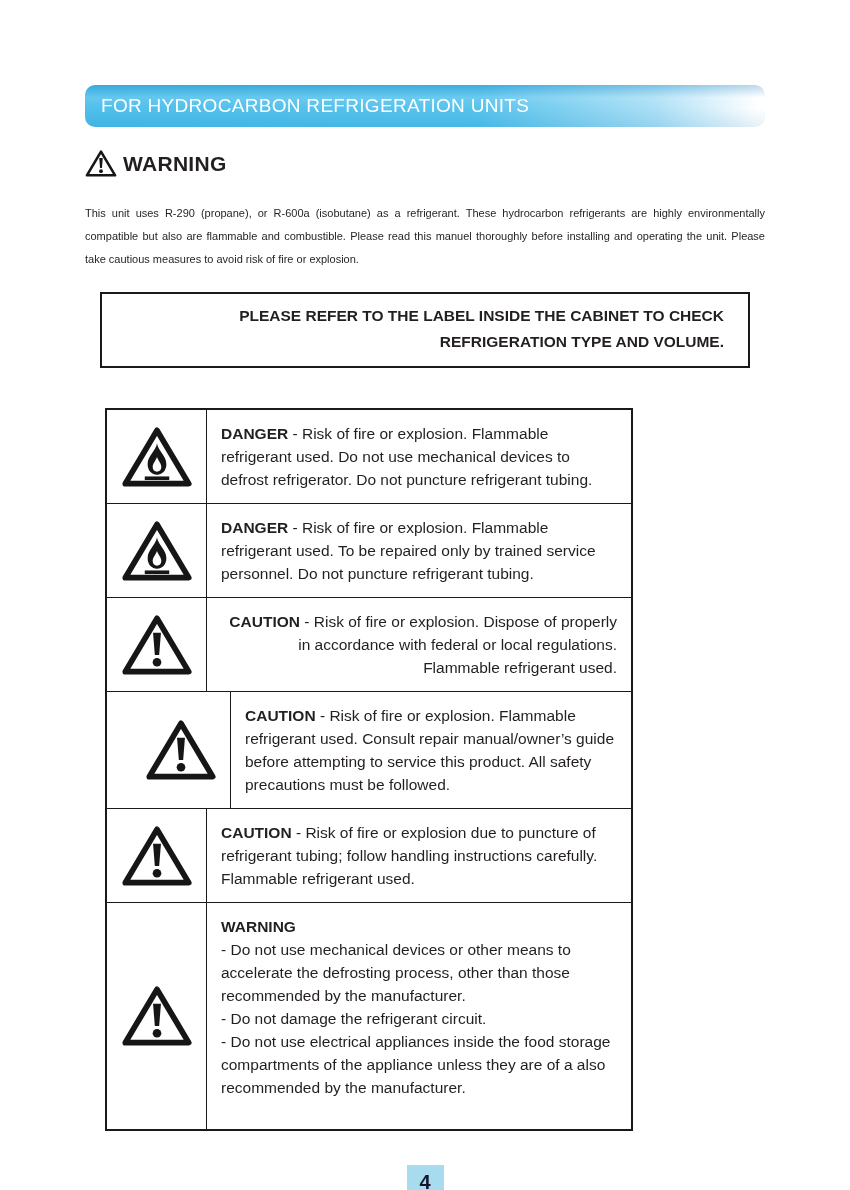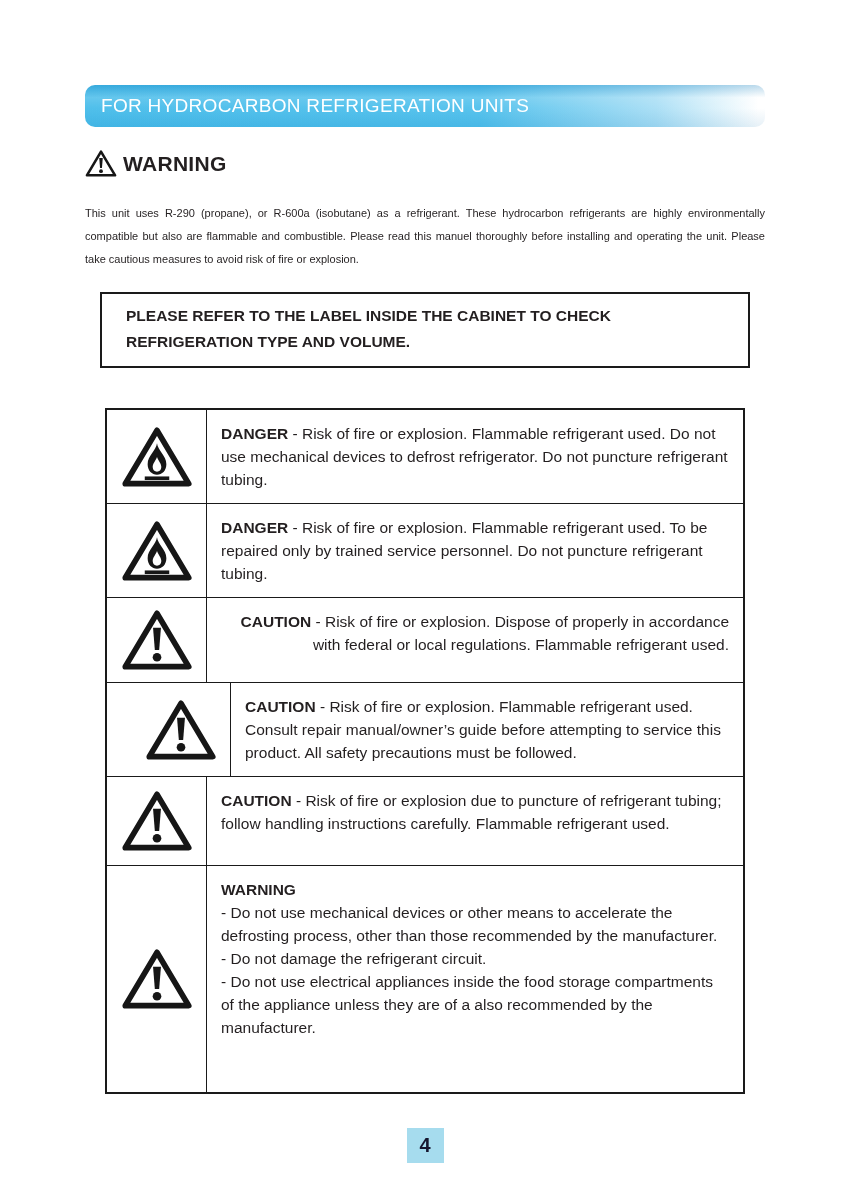--- a/index.html
+++ b/index.html
@@ -51,34 +51,34 @@
     font-size: 11px;
     line-height: 23px;
     text-align: justify;
   }
 
   
   .refer-box {
     margin: 21px 15px 0 15px;
     border: 2px solid #1a1a1a;
     padding: 9px 24px 11px 24px;
-    text-align: left;
+    text-align: right;
   }
   .refer-box .refer-text {
     font-weight: bold;
     font-size: 15.5px;
     line-height: 26px;
   }
 
   
   .safety-table {
     margin: 40px 20px 0 20px;
     border: 2px solid #1a1a1a;
     border-collapse: collapse;
-    width: 640px;
+    width: 528px;
   }
   .safety-table .row {
     display: flex;
     border-bottom: 1px solid #1a1a1a;
   }
   .safety-table .row:last-child { border-bottom: none; }
   .icon-cell {
     width: 100px;
     flex: 0 0 100px;
     border-right: 1px solid #1a1a1a;

